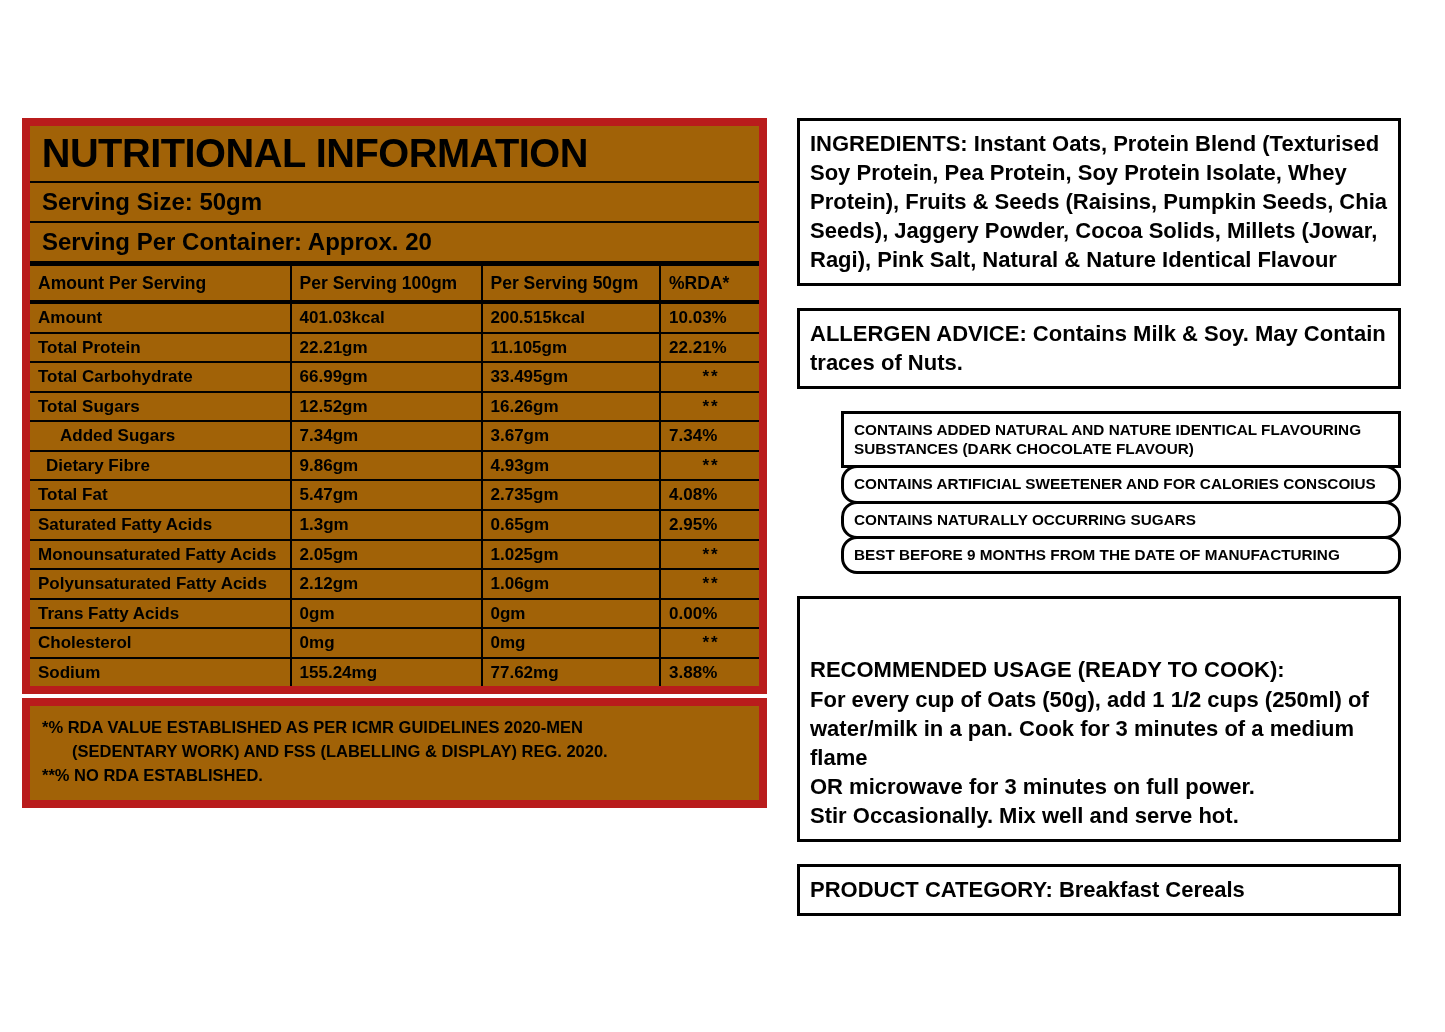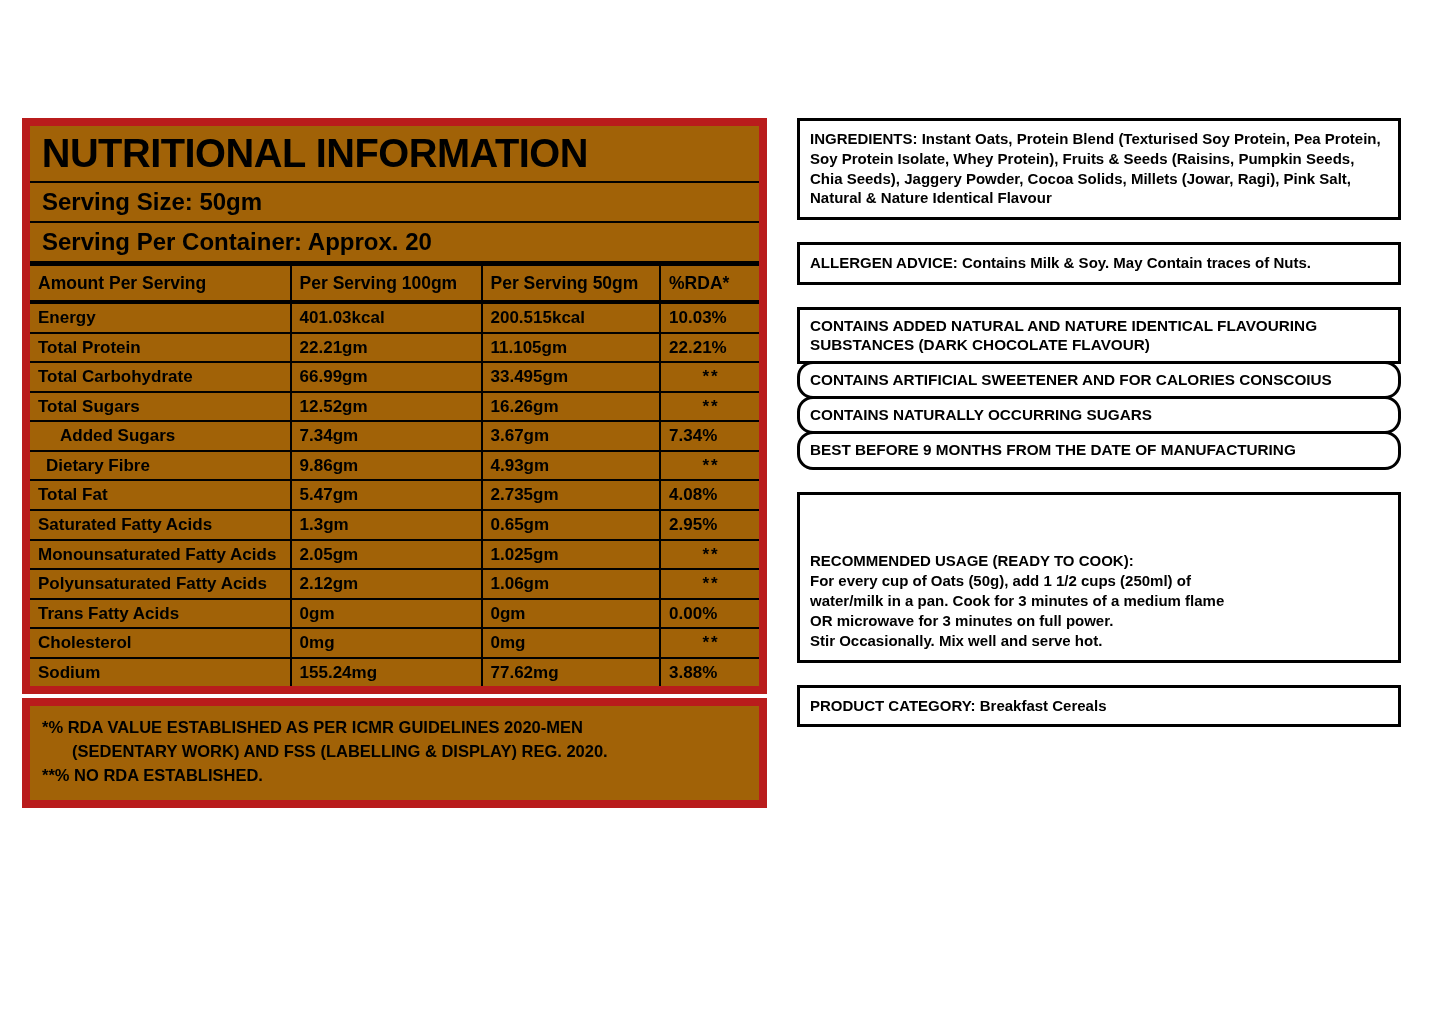--- a/index.html
+++ b/index.html
@@ -112,29 +112,30 @@
     position: absolute;
     left: 797px;
     top: 118px;
     width: 604px;
   }
   .r-panel {
     border: 3px solid #000;
     box-sizing: border-box;
     background: #fff;
     padding: 8px 10px 9px 10px;
-    font-size: 15px;
+    font-size: 22px;
     font-weight: bold;
     line-height: 1.32;
   }
   .mt22 { margin-top: 22px; }
   .r-small {
     font-size: 15.3px;
     line-height: 1.25;
     padding: 6px 10px 7px 10px;
+    margin-left: 44px;
   }
   .stack .r-panel + .r-panel { margin-top: -3px; border-radius: 16px; }
   .usage-line { margin: 0; }
   .usage-title { margin-bottom: 1px; margin-top: 48px; }
 </style>
 </head>
 <body>
 
 <div class="page">
 
@@ -152,21 +153,21 @@
         <thead>
           <tr class="head">
             <th class="col-name">Amount Per Serving</th>
             <th class="col-100">Per Serving 100gm</th>
             <th class="col-50">Per Serving 50gm</th>
             <th class="col-rda">%RDA*</th>
           </tr>
         </thead>
         <tbody>
           <tr>
-            <td>Energy</td>
+            <td>Amount</td>
             <td>401.03kcal</td>
             <td>200.515kcal</td>
             <td>10.03%</td>
           </tr>
           <tr>
             <td>Total Protein</td>
             <td>22.21gm</td>
             <td>11.105gm</td>
             <td>22.21%</td>
           </tr>

